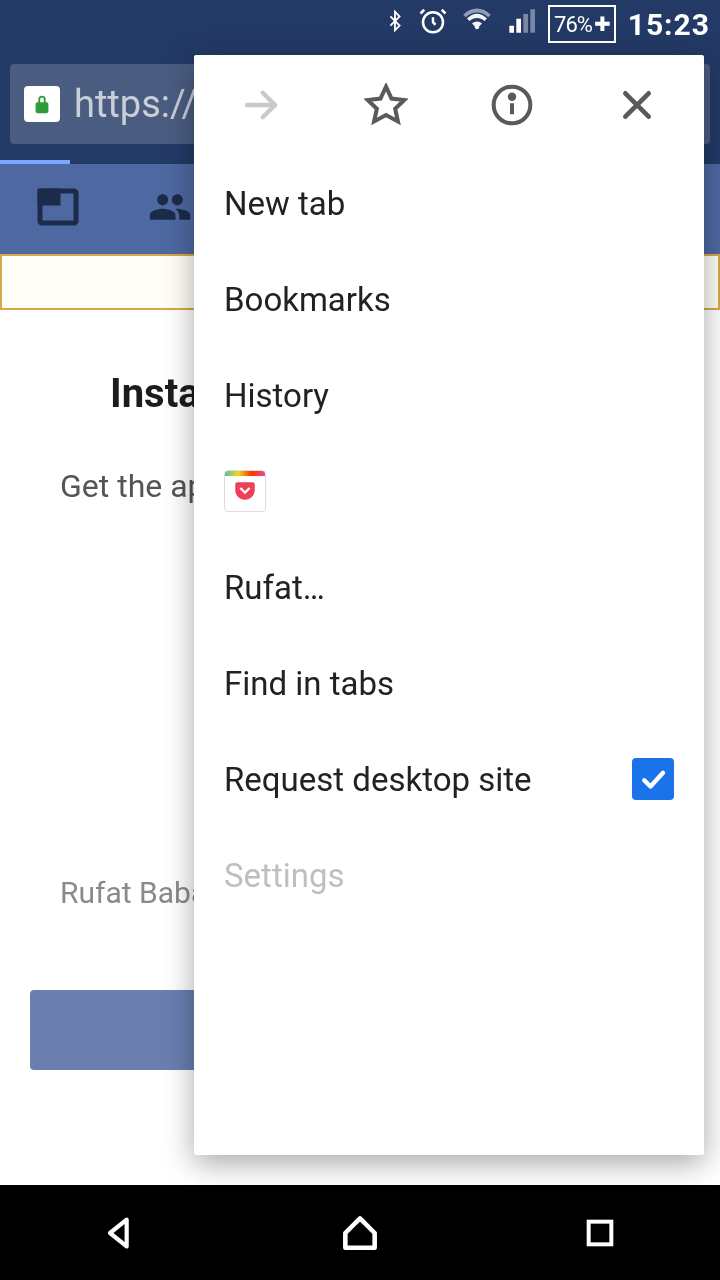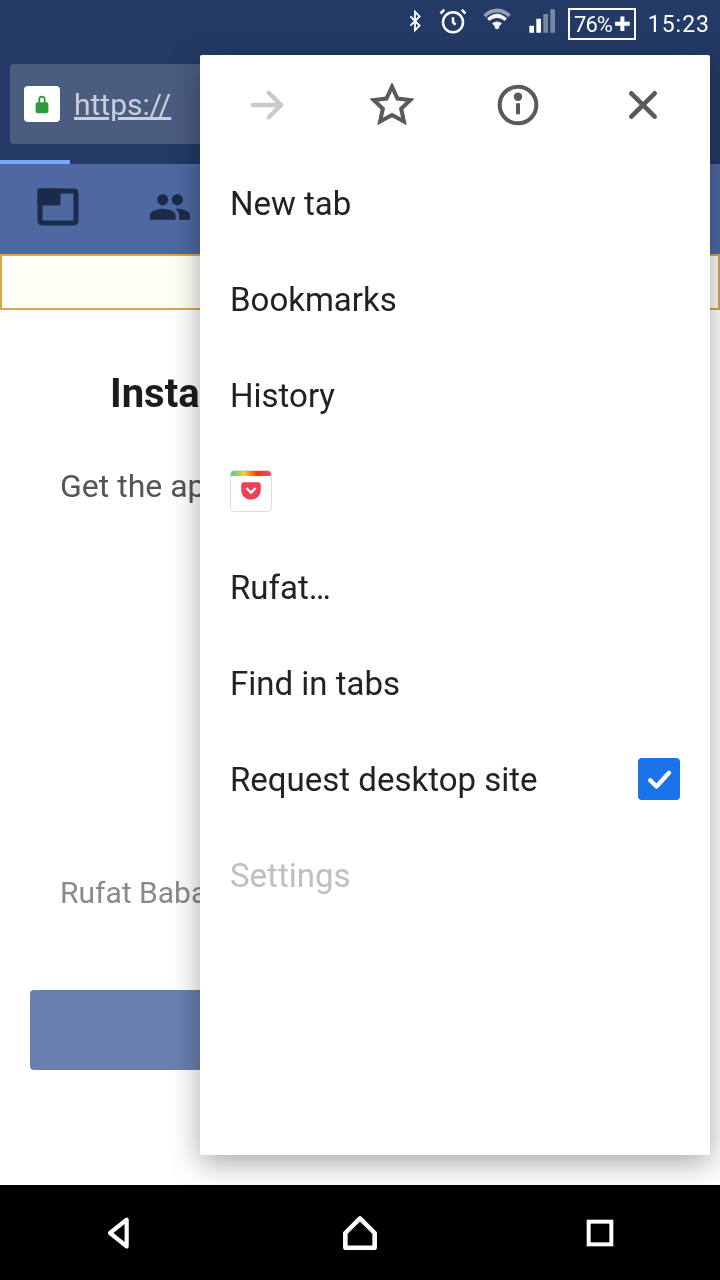--- a/index.html
+++ b/index.html
@@ -11,23 +11,23 @@
     height: 48px;
     background: #233a66;
     display: flex;
     align-items: center;
     justify-content: flex-end;
     padding: 0 10px;
     color: #fff;
     font-size: 26px;
     gap: 12px;
   }
-  .status-bar .battery-text { font-size: 22px; border: 2px solid #fff; padding: 0 4px; letter-spacing: -1px; display: flex; align-items: center; height: 32px;}
+  .status-bar .battery-text { font-size: 22px; border: 2px solid #fff; padding: 0 4px; letter-spacing: -1px; display: flex; align-items: center; height: 38px;}
   .status-bar .battery-plus { font-size: 20px; margin-left: 2px; }
-  .status-bar .time { font-size: 23px; font-weight: 400; letter-spacing: 1px; }
+  .status-bar .time { font-size: 30px; font-weight: 700; letter-spacing: 1px; }
 
   
   .browser-bar {
     height: 112px;
     background: #233a66;
     display: flex;
     align-items: center;
     padding: 0 10px;
     gap: 10px;
   }
@@ -40,21 +40,21 @@
     align-items: center;
     padding: 0 14px;
     gap: 14px;
   }
   .lock-badge {
     width: 36px; height: 36px;
     background: #fff;
     border-radius: 4px;
     display: flex; align-items: center; justify-content: center;
   }
-  .url-text { color: rgba(255,255,255,0.7); font-size: 30px; text-decoration: underline; }
+  .url-text { color: rgba(255,255,255,0.7); font-size: 38px; }
 
   .progress-bar { height: 4px; background: #233a66; }
   .progress-bar .fill { width: 70px; height: 100%; background: #7aa6ff; }
 
   
   .page-area {
     background: #4e69a2;
     height: 90px;
     display: flex; align-items: center; gap: 60px;
     padding-left: 34px;
@@ -66,21 +66,21 @@
   }
   .content .title { font-size: 40px; font-weight: 700; color: #1c1c1c; margin: 30px 0 50px 90px; }
   .content .subtitle { font-size: 32px; color: #555; margin-left: 40px; }
   .content .username { font-size: 30px; color: #8a8a8a; margin-top: 370px; margin-left: 40px; }
   .blue-btn { margin: 80px 10px 0 10px; height: 80px; background: #6a7fb0; border-radius: 4px; }
 
   
   .menu {
     position: absolute;
     top: 55px;
-    right: 10px;
+    right: 16px;
     width: 510px;
     background: #fff;
     box-shadow: 0 8px 30px rgba(0,0,0,0.35);
     border-radius: 2px;
     z-index: 50;
     overflow: hidden;
     height: 1100px;
     text-align: right;
   }
   .menu-icons {

